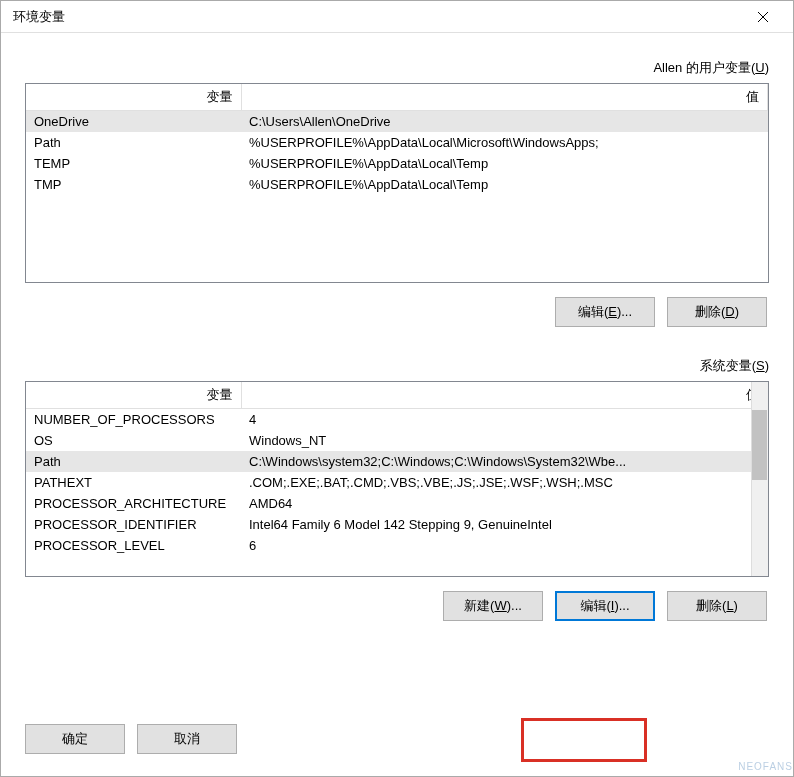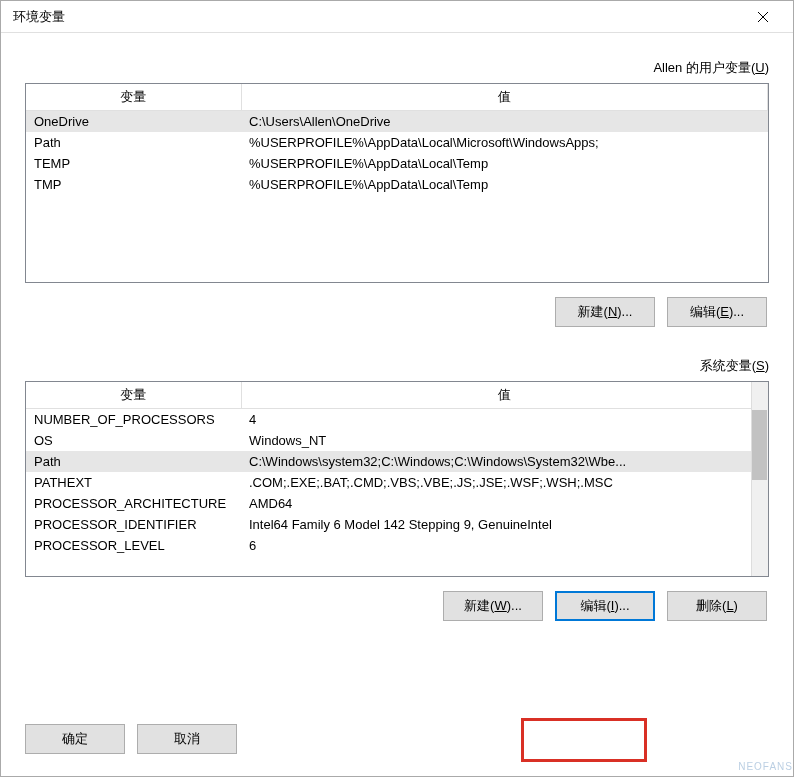--- a/index.html
+++ b/index.html
@@ -79,21 +79,21 @@
       background: #c2c2c2;
       top: 28px;
       height: 70px;
     }
     table {
       width: 100%;
       border-collapse: collapse;
       table-layout: fixed;
     }
     th {
-      text-align: center;
+      text-align: right;
       font-weight: normal;
       padding: 4px 8px;
       border-bottom: 1px solid #e0e0e0;
       border-right: 1px solid #e0e0e0;
       background: #fff;
       font-size: 13px;
     }
     td {
       padding: 3px 8px;
       font-size: 13px;
@@ -194,24 +194,24 @@
               </tr>
               <tr>
                 <td>TMP</td>
                 <td>%USERPROFILE%\AppData\Local\Temp</td>
               </tr>
             </tbody>
         </table>
       </div>
       <div class="btn-row">
         <button class="btn">
-          <span>新建(</span><span class="hotkey">N</span><span>)...</span>
-        </button>
-        <button class="btn">
           <span>编辑(</span><span class="hotkey">E</span><span>)...</span>
+        </button>
+        <button class="btn">
+          <span>删除(</span><span class="hotkey">D</span><span>)</span>
         </button>
       </div>
     </div>
 
     <div class="group">
       <span class="group-label">
         <span>系统变量(</span><span class="hotkey">S</span><span>)</span>
       </span>
       <div class="table-wrap sys">
         <table>

